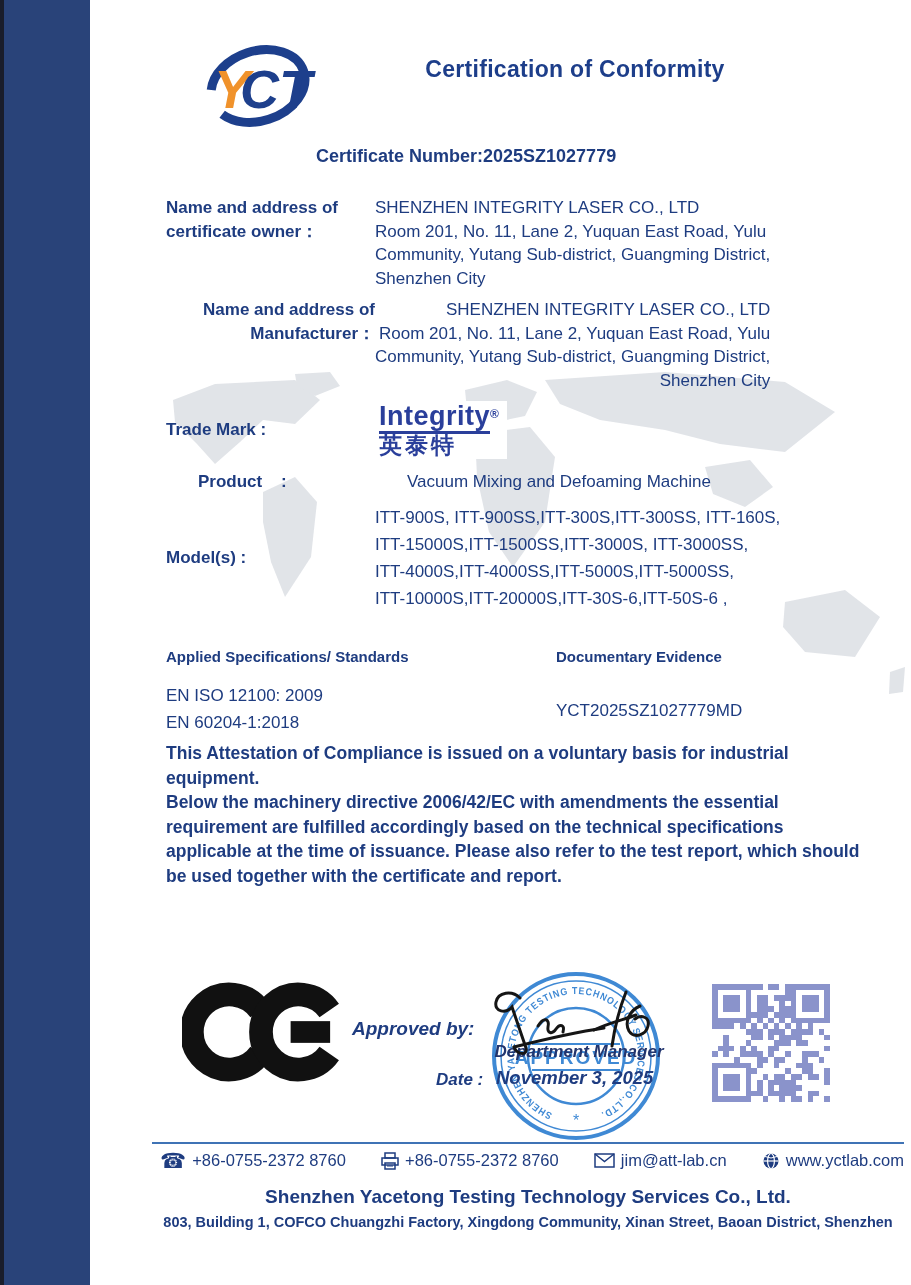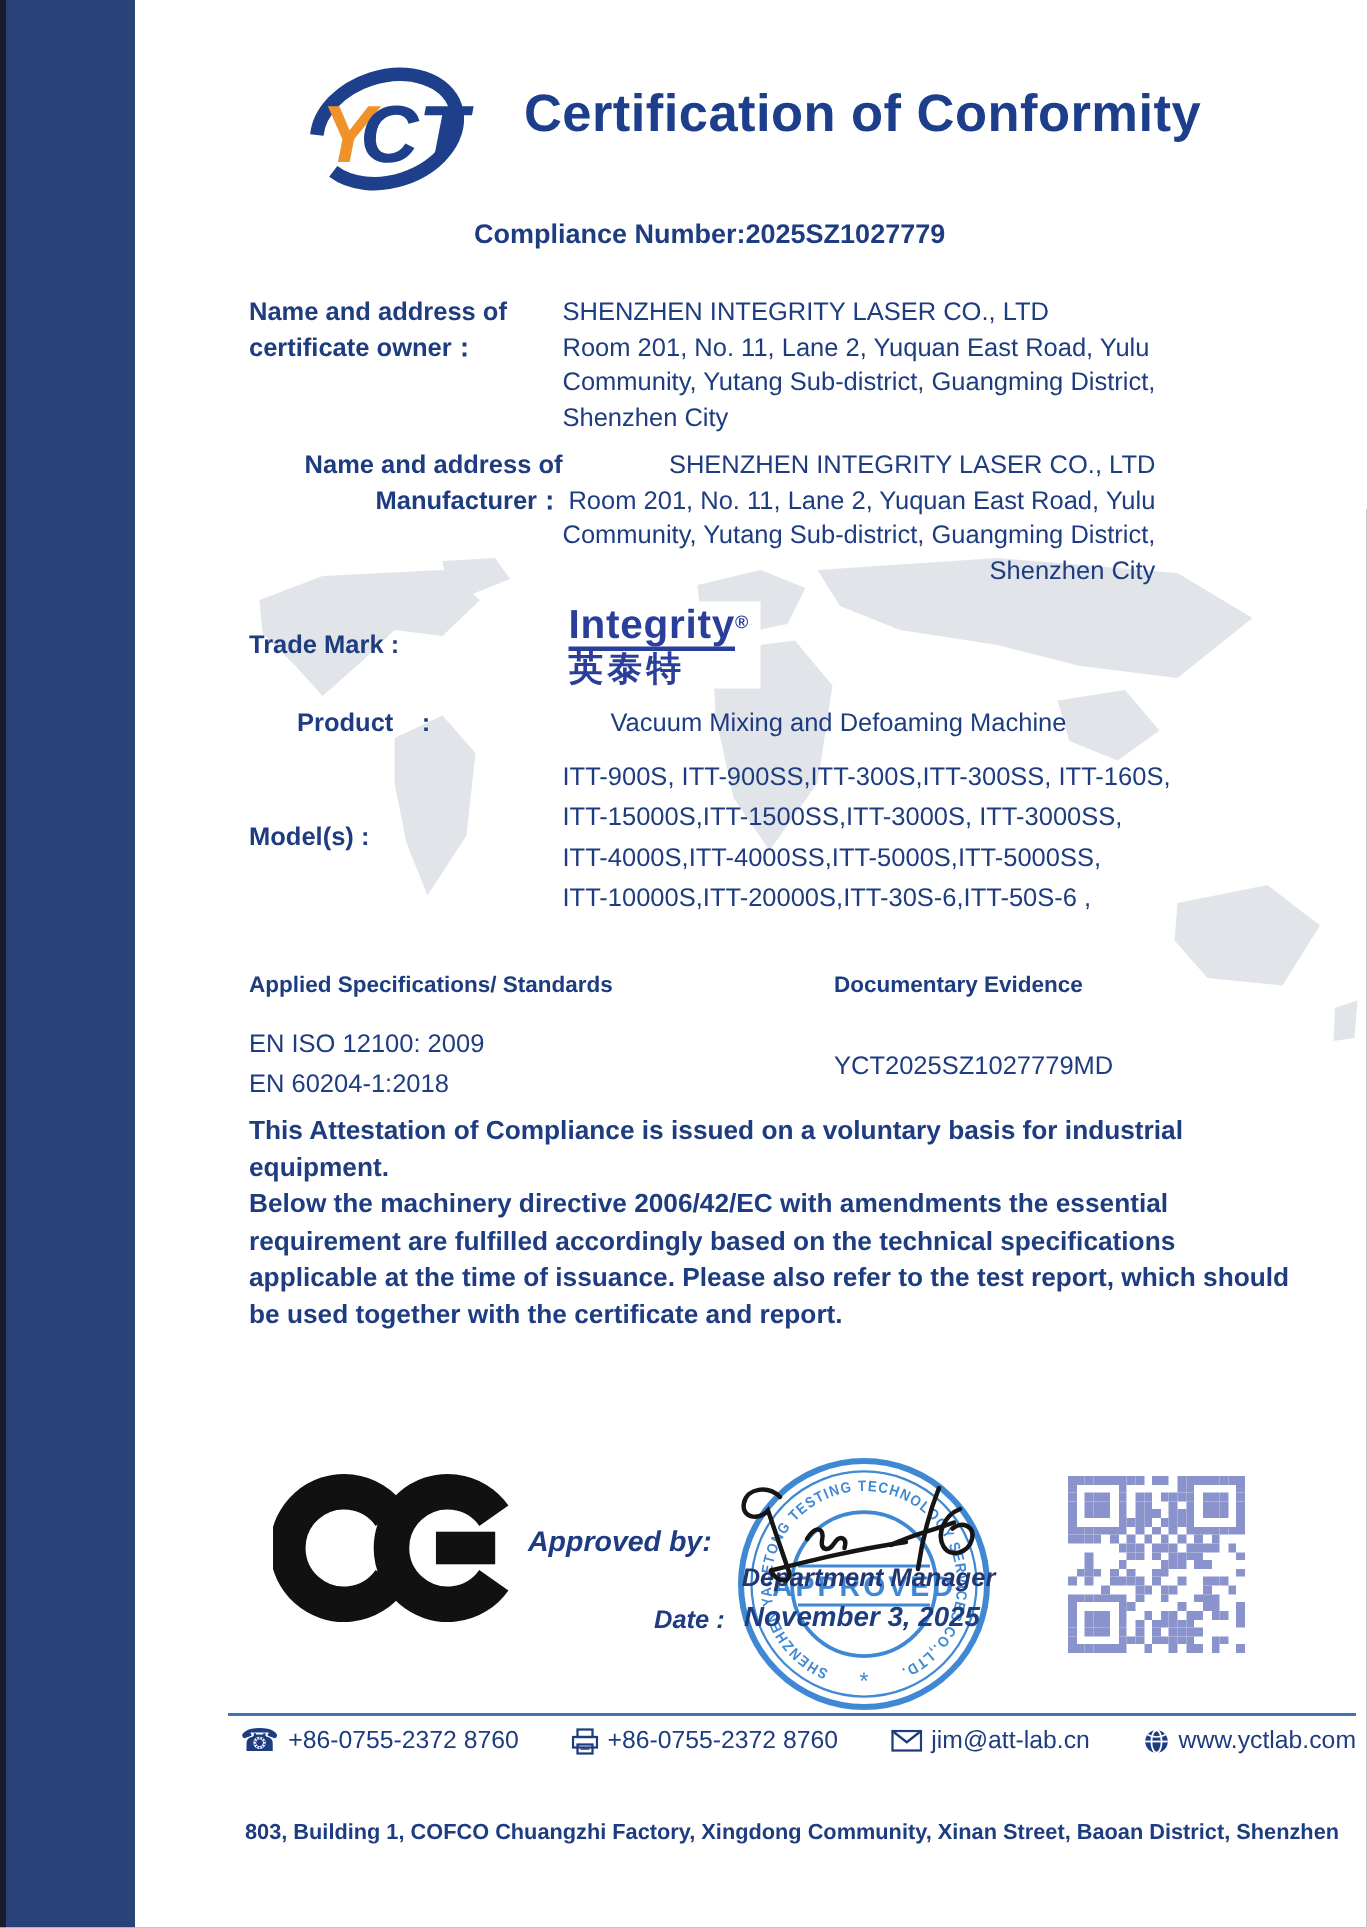--- a/index.html
+++ b/index.html
@@ -8,21 +8,21 @@
   
   .sidebar{position:absolute;left:0;top:0;width:90px;height:1285px;background:#294379;
            border-left:4px solid #191d2b;box-sizing:border-box;z-index:3;}
   .sidebar-text{position:absolute;left:0;top:1285px;width:1285px;height:90px;
                 transform-origin:0 0;transform:rotate(-90deg);
                 display:flex;align-items:center;padding-left:16px;box-sizing:border-box;
                 font-size:39px;color:#ffffff;letter-spacing:.5px;white-space:nowrap;}
   
   .yct-logo{position:absolute;left:194px;top:30px;width:128px;height:108px;z-index:2;}
   .cert-title{position:absolute;left:340px;top:56px;width:470px;text-align:center;
-              font-size:35px;font-weight:bold;color:#1d3e8a;letter-spacing:.3px;z-index:2;}
+              font-size:23px;font-weight:bold;color:#1d3e8a;letter-spacing:.3px;z-index:2;}
   .cert-number{position:absolute;left:316px;top:146px;font-size:18px;font-weight:bold;z-index:2;}
   
   .map{position:absolute;left:145px;top:372px;width:766px;height:400px;z-index:0;opacity:.55;}
   
   .fields{position:absolute;left:166px;top:196px;width:740px;z-index:1;}
   .row{display:flex;align-items:flex-start;}
   .row .label{width:209px;flex:none;font-weight:bold;font-size:17px;line-height:23.5px;white-space:pre-wrap;}
   .row .value{font-size:17px;line-height:23.5px;}
   .row.center{align-items:center;}
   .manu{margin-top:8px;text-align:right;}
@@ -76,21 +76,21 @@
   <div class="sidebar"></div>
   <div class="sidebar-text">Certificate – Сертификат – 證明書 – Certificat – 증명서 – الشهادة</div>
 
   <svg class="yct-logo" viewBox="0 0 128 108">
     <ellipse cx="64" cy="56" rx="48" ry="35" transform="rotate(-18 64 56)" fill="none" stroke="#1d3f8c" stroke-width="9" stroke-dasharray="232 28" stroke-dashoffset="118"></ellipse>
     <text x="20" y="78" font-size="54" font-weight="bold" font-style="italic" font-family="Liberation Sans, sans-serif" fill="#f0922b">Y</text>
     <text x="46" y="78" font-size="54" font-weight="bold" font-style="italic" font-family="Liberation Sans, sans-serif" fill="#1d3f8c">CT</text>
   </svg>
 
   <div class="cert-title">Certification of Conformity</div>
-  <div class="cert-number">Compliance Number:2025SZ1027779</div>
+  <div class="cert-number">Certificate Number:2025SZ1027779</div>
 
   <svg class="map" viewBox="0 0 766 400">
     <g fill="#c9ced6">
       <path d="M28,28 L70,12 L150,8 L175,28 L150,52 L118,48 L95,70 L70,92 L52,72 L30,50 Z"></path>
       <path d="M150,2 L185,0 L195,14 L170,24 L152,14 Z"></path>
       <path d="M118,120 L150,105 L172,130 L166,185 L140,225 L126,190 L118,150 Z"></path>
       <path d="M320,18 L362,8 L392,20 L380,44 L342,52 L322,38 Z"></path>
       <path d="M330,62 L385,55 L410,85 L400,150 L368,195 L344,160 L332,105 Z"></path>
       <path d="M400,8 L520,0 L640,10 L690,40 L640,80 L575,72 L520,58 L455,48 L415,32 Z"></path>
       <path d="M560,95 L605,88 L628,115 L600,135 L568,122 Z"></path>
@@ -676,15 +676,16 @@
       <svg width="18" height="18" viewBox="0 0 18 18">
         <circle cx="9" cy="9" r="7.5" fill="#1e3c80"></circle>
         <ellipse cx="9" cy="9" rx="3.4" ry="7.5" fill="none" stroke="#ffffff" stroke-width="1.2"></ellipse>
         <line x1="1.5" y1="9" x2="16.5" y2="9" stroke="#ffffff" stroke-width="1.2"></line>
         <path d="M3,4.5 Q9,7.5 15,4.5" fill="none" stroke="#ffffff" stroke-width="1"></path>
       </svg>
       <span>www.yctlab.com</span>
     </div>
   </div>
 
+  <div class="company">Shenzhen Yacetong Testing Technology Services Co., Ltd.</div>
   <div class="address">803, Building 1, COFCO Chuangzhi Factory, Xingdong Community, Xinan Street, Baoan District, Shenzhen</div>
 
 </div>
 
 </body></html>

